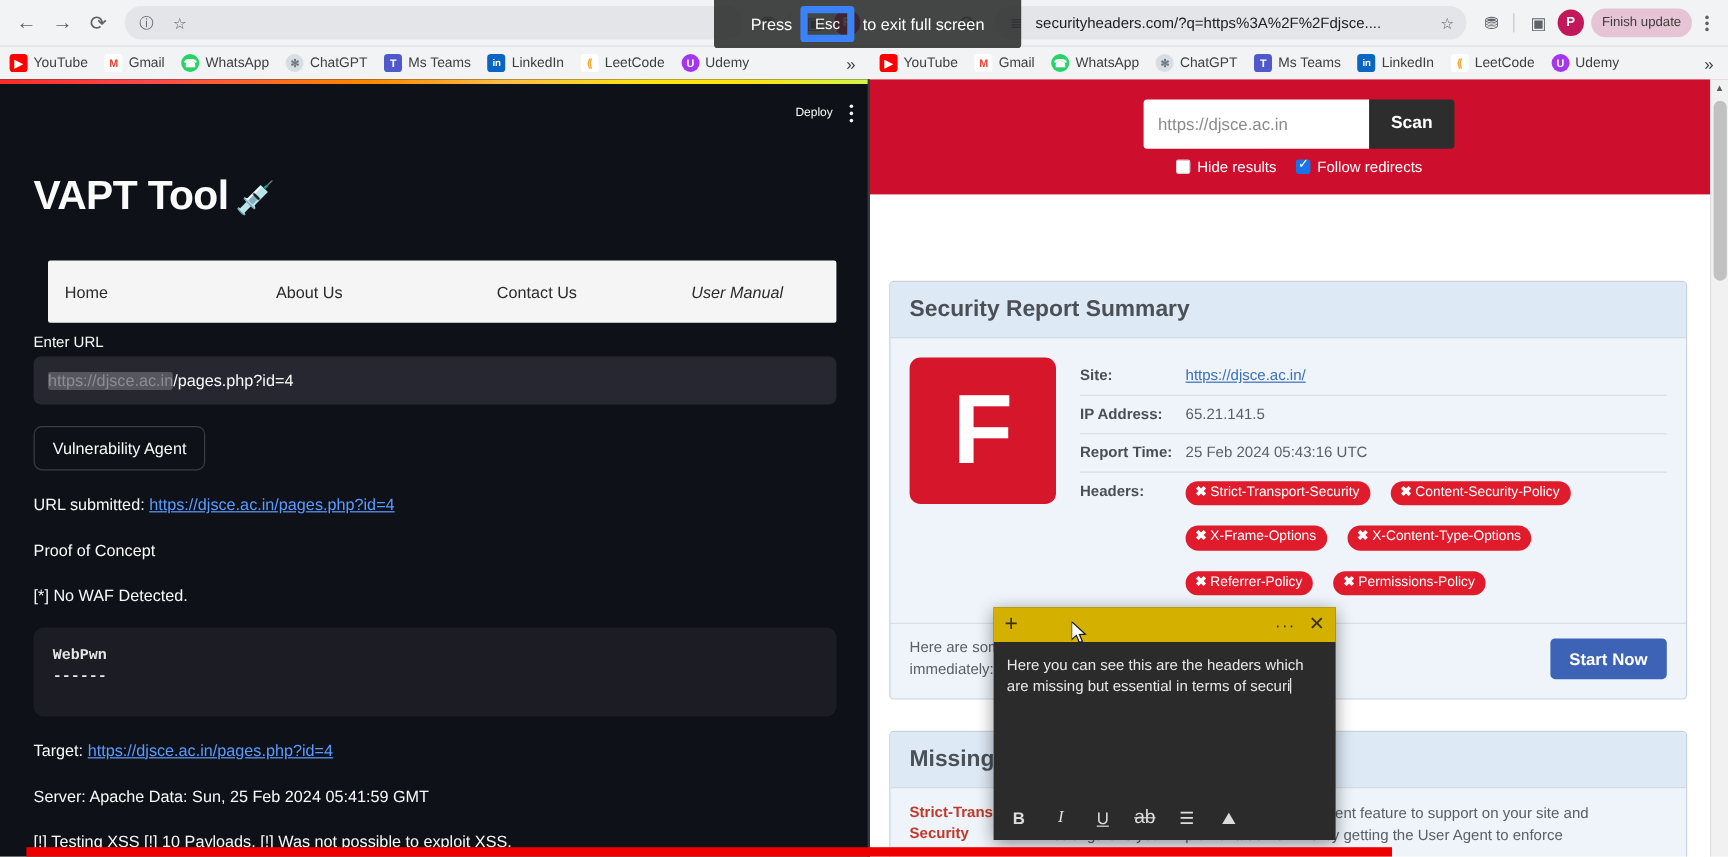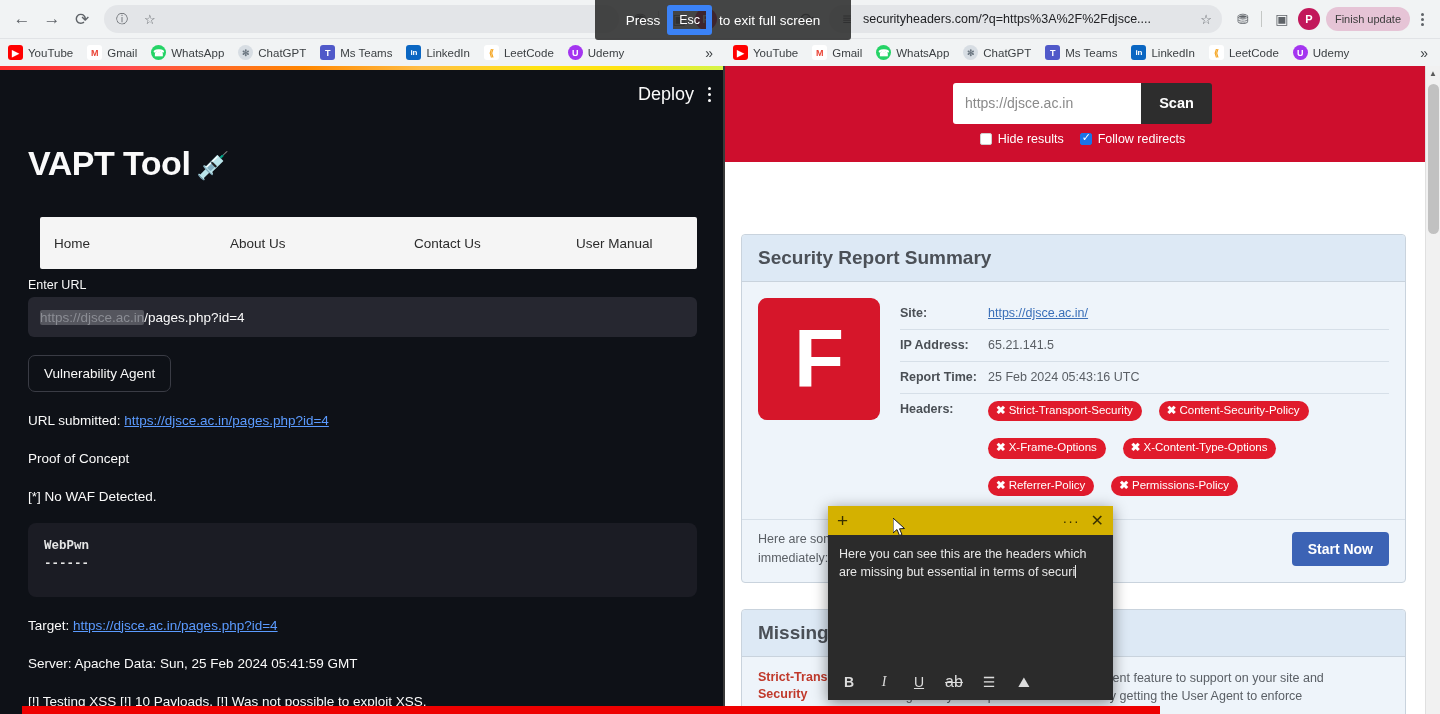--- a/index.html
+++ b/index.html
@@ -133,21 +133,21 @@
   }
   .st-deco {
     height: 4px; width: 100%;
     background: linear-gradient(90deg,#ff2b2b 0%, #ff4b4b 18%, #ff8700 42%, #ffbd45 58%, #ffe312 74%, #ffe312 86%, #d4f54a 100%);
   }
   .st-topbar {
     height: 48px;
     display: flex; align-items: center; justify-content: flex-end;
     padding-right: 14px; gap: 14px;
   }
-  .st-deploy { color: #fafafa; font-size: 18px; }
+  .st-deploy { color: #fafafa; font-size: 10px; }
   .st-kebab { display: flex; flex-direction: column; gap: 3px; align-items: center; }
   .st-kebab i { width: 3px; height: 3px; border-radius: 50%; background: #fafafa; display: block; }
 
   .st-body { padding: 26px 28px 0 28px; }
   .st-title {
     color: #fafafa; font-size: 34px; font-weight: bold;
     letter-spacing: -0.5px; margin-bottom: 34px;
   }
   .st-title .emoji { font-size: 27px; margin-left: 6px; }
 
@@ -156,21 +156,21 @@
     height: 52px; display: flex; align-items: center;
     padding: 0 14px;
     margin-left: 12px;
   }
   .st-tab {
     flex: 1 1 0; font-size: 13.5px; color: #2b2b2b;
   }
   .st-tab:nth-child(1) { flex: 0 0 176px; }
   .st-tab:nth-child(2) { flex: 0 0 184px; }
   .st-tab:nth-child(3) { flex: 0 0 162px; }
-  .st-tab:nth-child(4) { text-align: left; }
+  .st-tab:nth-child(4) { text-align: left; font-style: italic; }
 
   .st-label { color: #fafafa; font-size: 12.5px; margin: 9px 0 5px 0; }
   .st-input {
     height: 40px; background: #262730;
     border-radius: 6px;
     display: flex; align-items: center;
     padding: 0 12px;
     font-size: 13.5px; color: #fafafa;
   }
   .st-input .sel { background: #55565e; color: #8b8d94; border-radius: 2px; }

